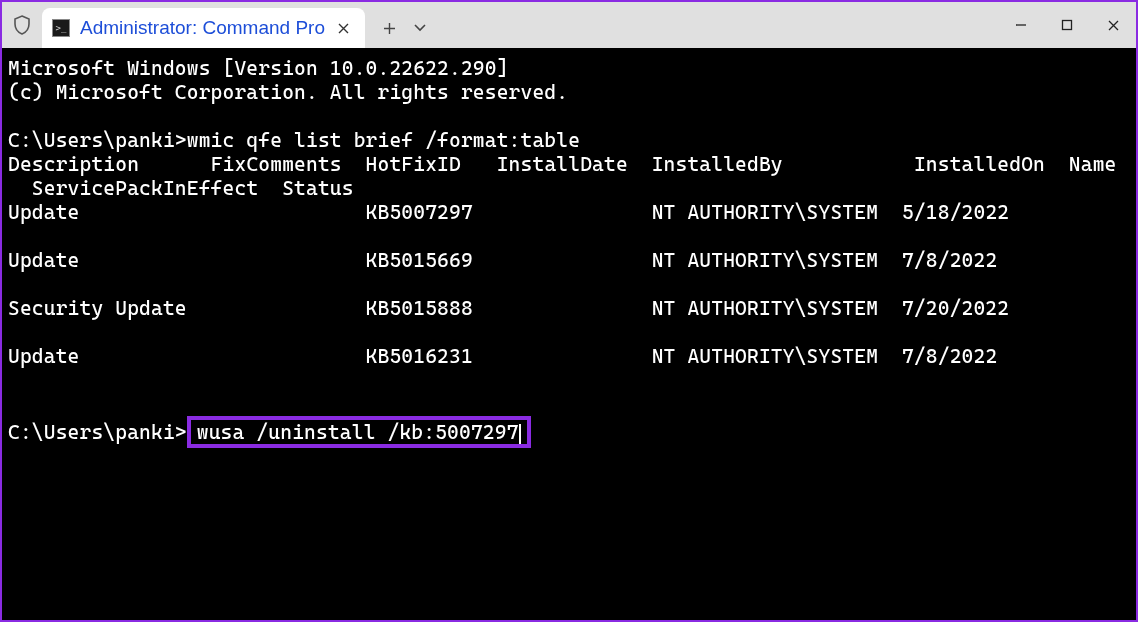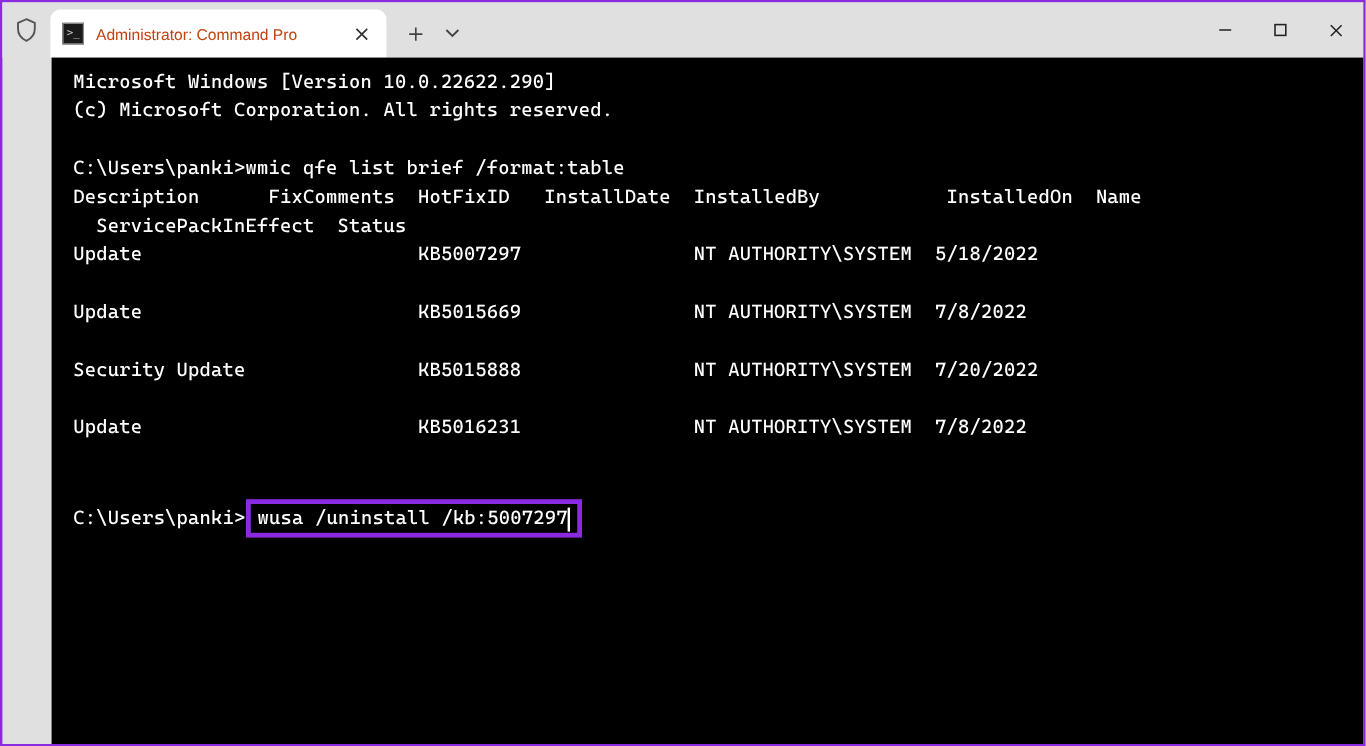--- a/index.html
+++ b/index.html
@@ -3,28 +3,28 @@
   <meta charset="utf-8">
   <style>
     * { margin:0; padding:0; box-sizing:border-box; }
     body { width:1138px; height:622px; background:#fff; font-family:"Segoe UI",Arial,sans-serif; overflow:hidden; }
     .outer { width:1138px; height:622px; border:2px solid #8a2be2; background:#e0e0e0; display:flex; flex-direction:column; }
 
     .titlebar { height:46px; background:#e0e0e0; display:flex; align-items:stretch; position:relative; }
     .shield { width:40px; display:flex; align-items:center; justify-content:center; }
     .tab { background:#fff; border-top-left-radius:8px; border-top-right-radius:8px; margin-top:6px; padding:0 12px 0 10px; display:flex; align-items:center; gap:10px; height:40px; min-width:280px; }
     .tab-icon { width:18px; height:18px; background:#1a1a1a; border:1px solid #888; display:flex; align-items:center; justify-content:center; font-size:9px; color:#ccc; font-family:monospace; }
-    .tab-title { font-size:13px; color:#c2410c; flex:1; white-space:nowrap; overflow:hidden; }
+    .tab-title { font-size:19px; color:#1d4ed8; flex:1; white-space:nowrap; overflow:hidden; }
     .tab-close { width:18px; height:18px; display:flex; align-items:center; justify-content:center; cursor:pointer; color:#333; }
     .tab-after { margin-top:6px; display:flex; align-items:center; gap:18px; padding-left:18px; color:#444; }
     .tab-after span { cursor:pointer; font-size:16px; }
     .wincontrols { margin-left:auto; display:flex; height:46px; }
     .wincontrols div { width:46px; display:flex; align-items:center; justify-content:center; cursor:pointer; color:#222; font-size:14px; }
 
-    .terminal { flex:1; background:#000; color:#fff; font-family:"Cascadia Mono","Consolas",monospace; font-size:16px; line-height:24px; padding:8px 18px; white-space:pre; overflow:hidden; letter-spacing:0.2px; position:relative;margin-left:41px; }
+    .terminal { flex:1; background:#000; color:#fff; font-family:"Cascadia Mono","Consolas",monospace; font-size:20px; line-height:24px; padding:8px 6px; white-space:pre; overflow:hidden; letter-spacing:0.2px; position:relative; }
     .highlight-box { border:4px solid #8a2be2; padding:0 6px; display:inline-block; position:relative; }
     .cursor { display:inline-block; width:2px; height:20px; background:#fff; vertical-align:middle; margin-left:0px; }
     svg { display:block; }
   </style>
 </head>
 <body>
 
 <div class="outer">
   <div class="titlebar">
     <div class="shield">

